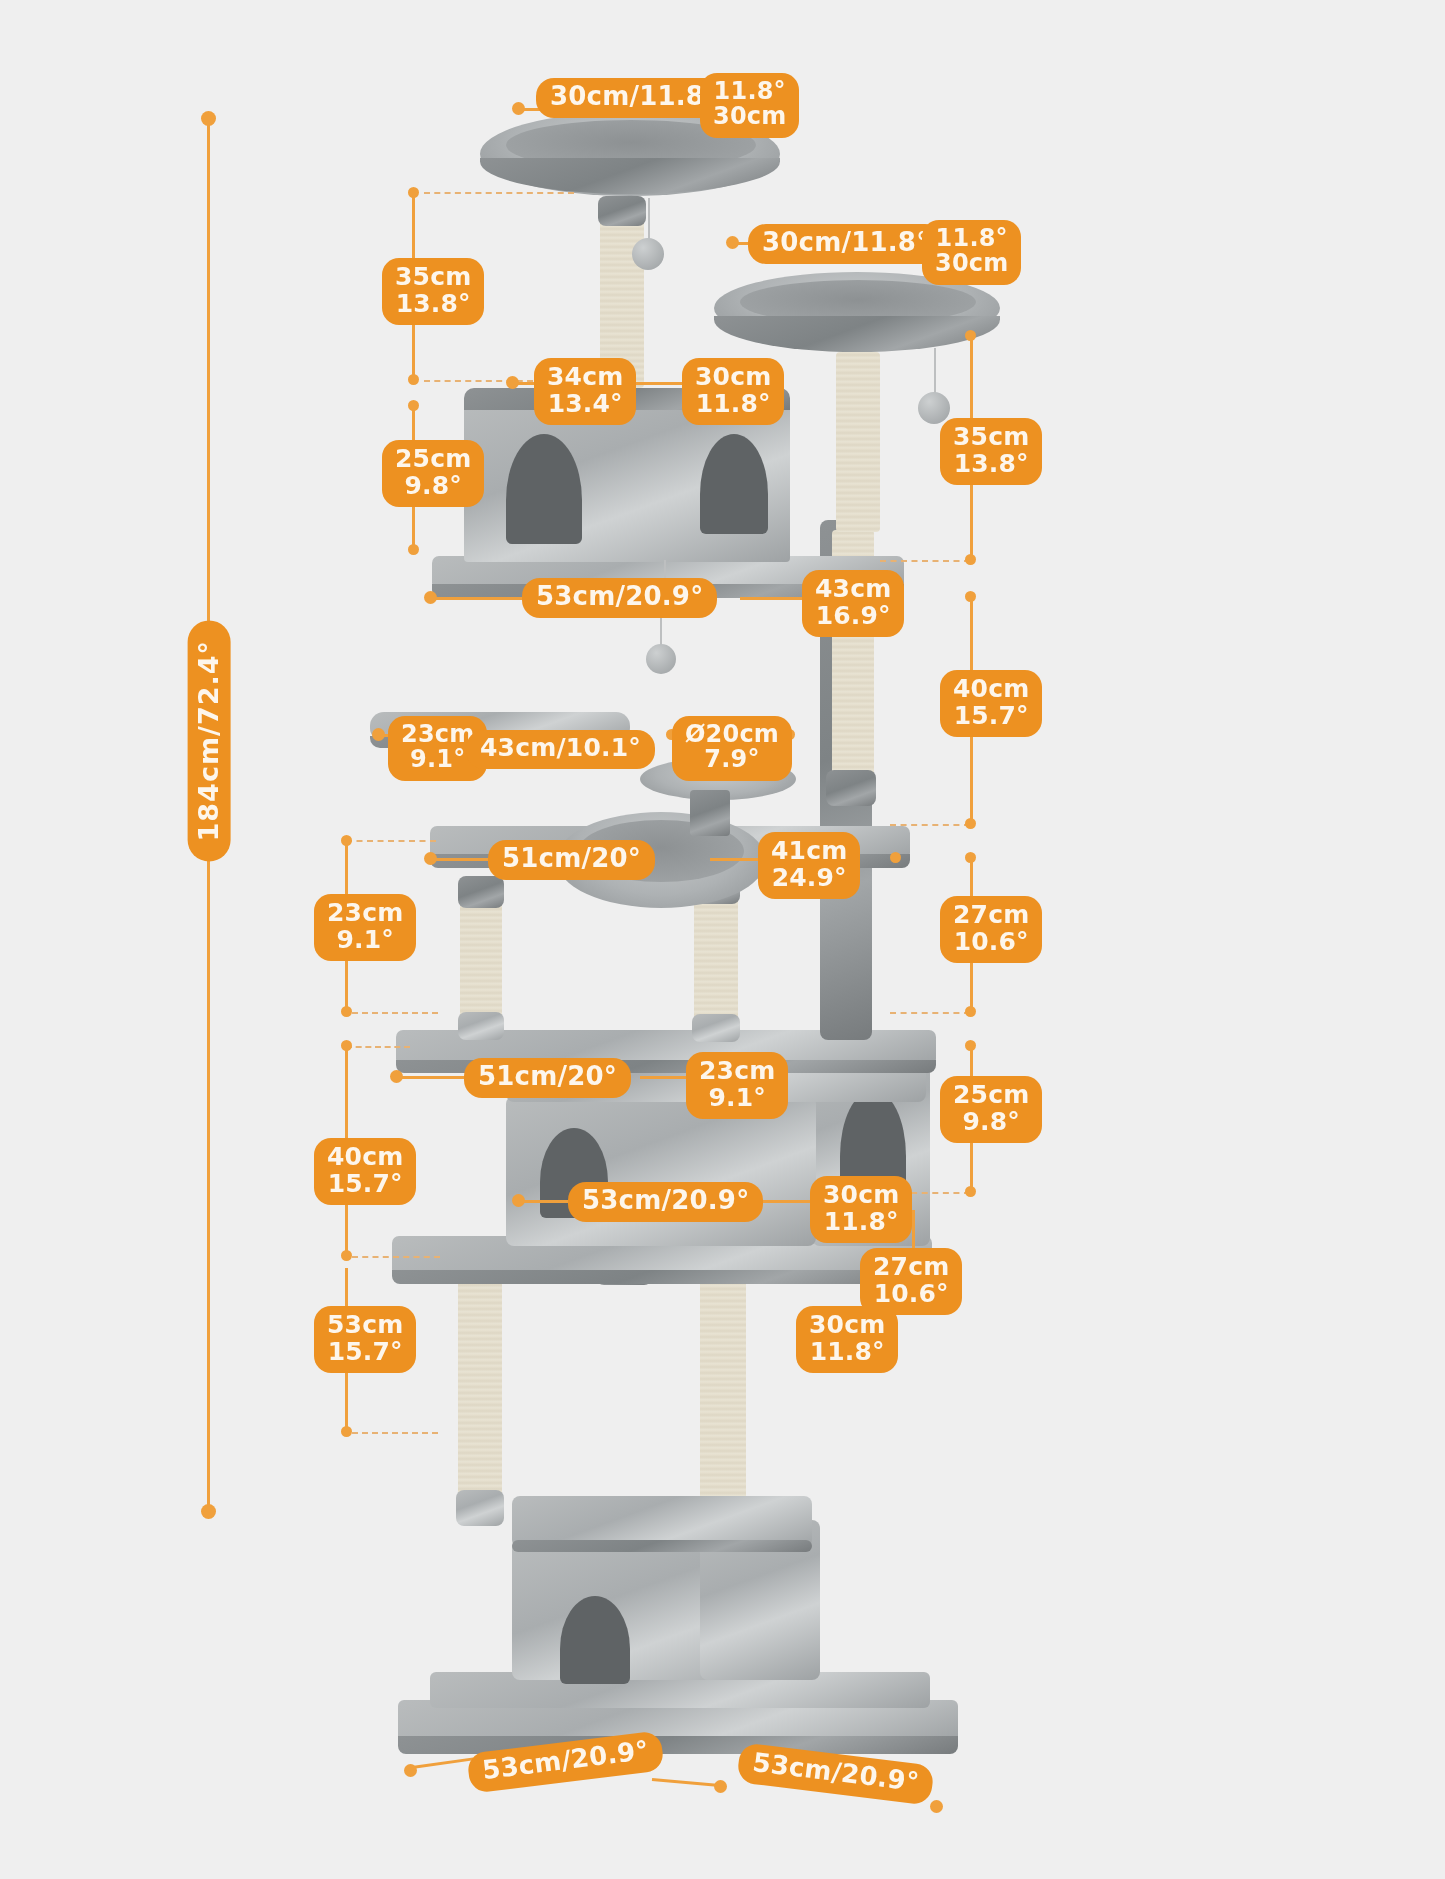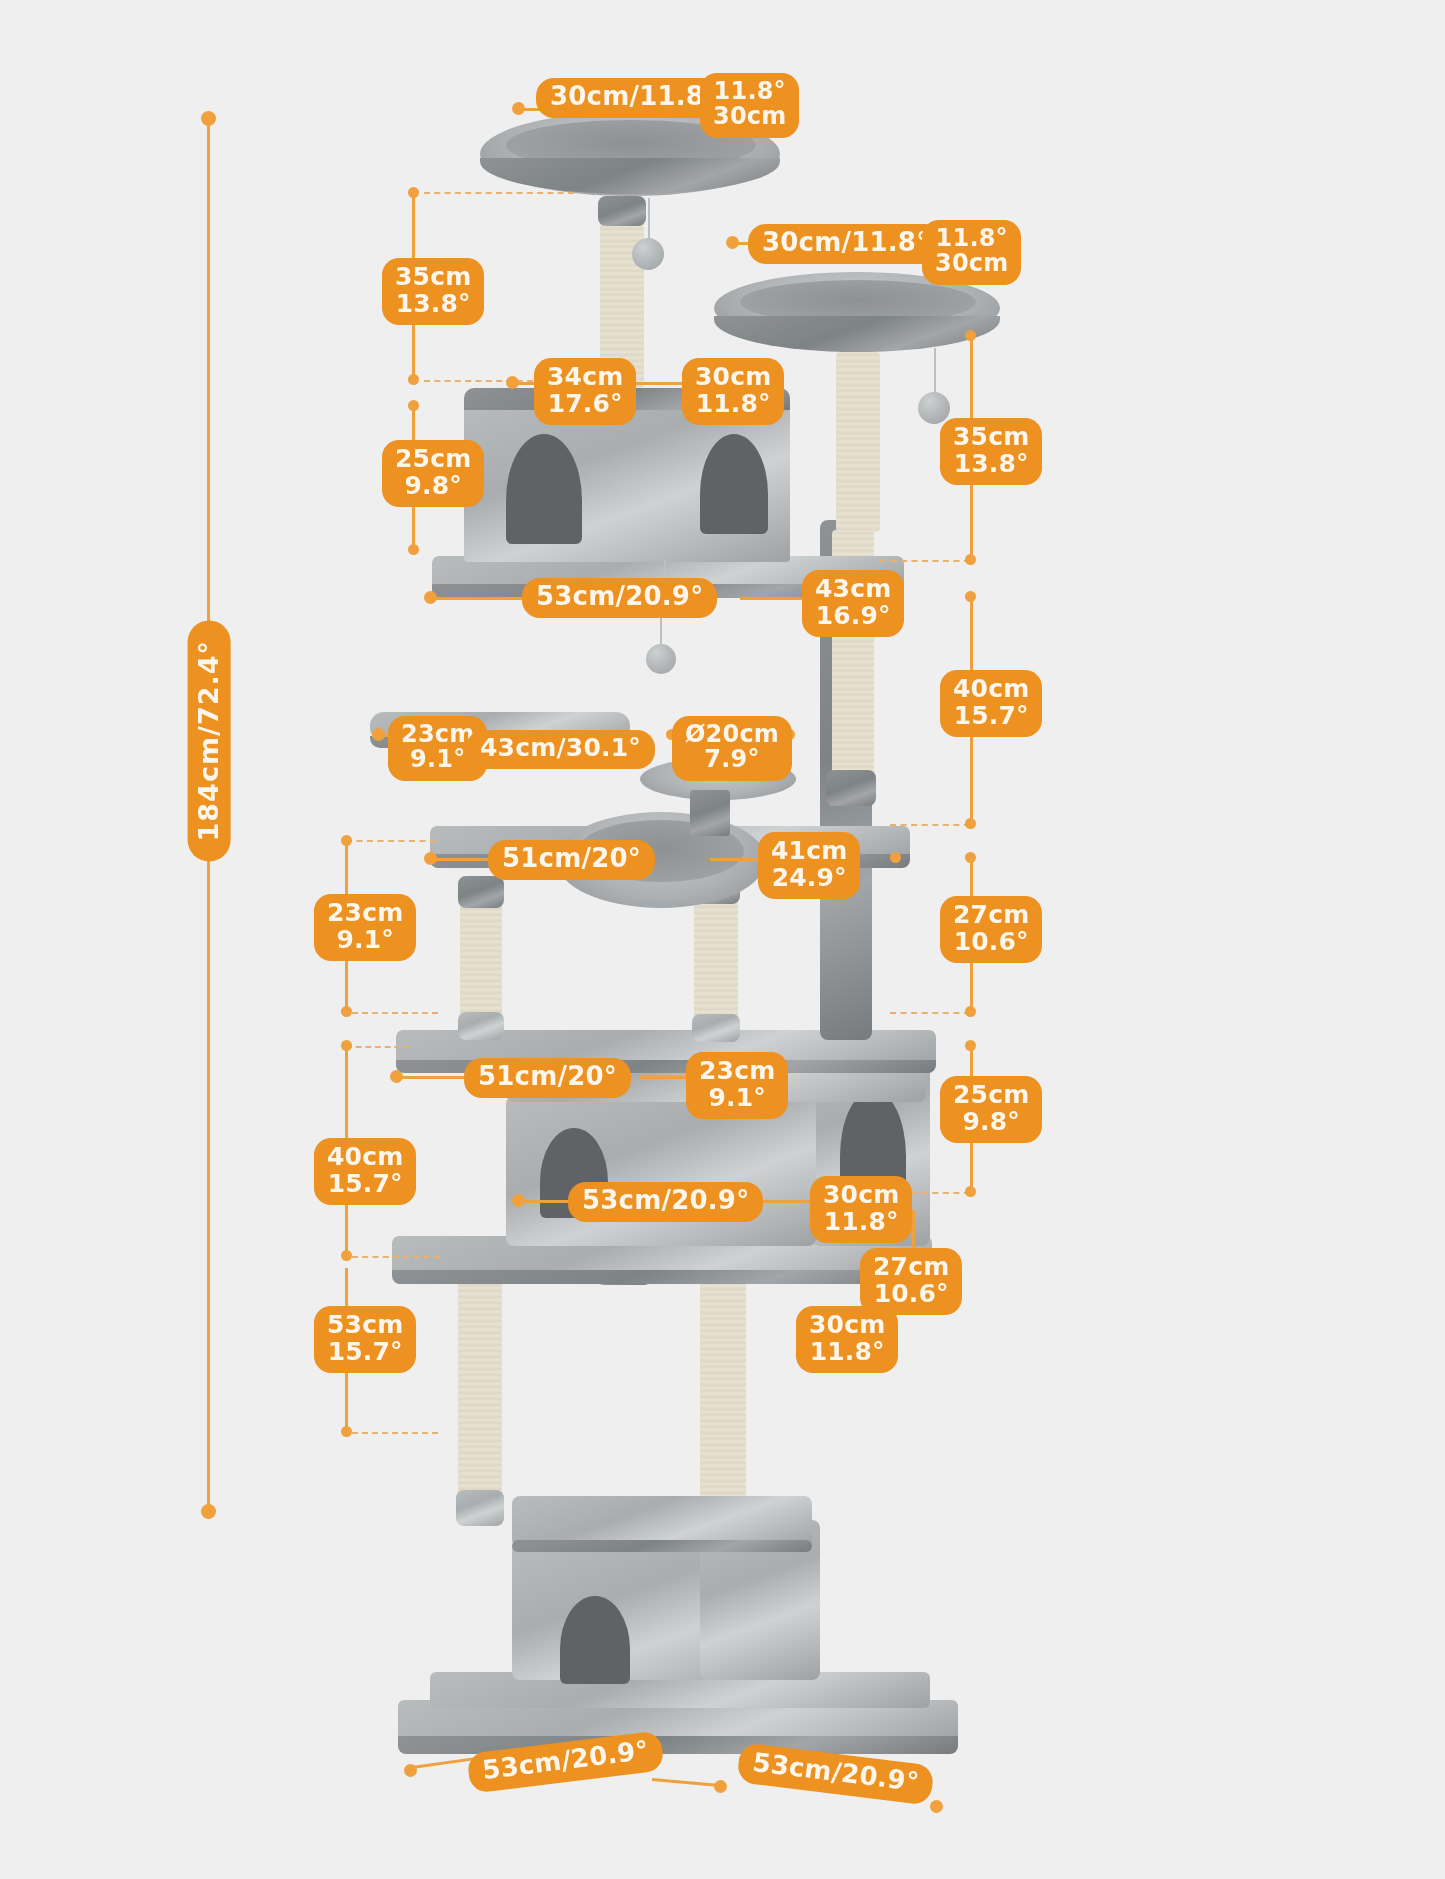--- a/index.html
+++ b/index.html
@@ -236,21 +236,21 @@
     <span>25cm</span>
     <span>9.8°</span>
   </div>
   <div class="linev" style="left:412px;top:500px;height:48px;"></div>
   <div class="dot sm" style="left:408px;top:544px;"></div>
 
   <div class="dot" style="left:506px;top:376px;"></div>
   <div class="lineh" style="left:514px;top:382px;width:24px;"></div>
   <div class="badge two f25" style="left:534px;top:358px;">
     <span>34cm</span>
-    <span>17.6°</span>
+    <span>13.4°</span>
   </div>
   <div class="lineh" style="left:628px;top:382px;width:56px;"></div>
   <div class="badge two f25" style="left:682px;top:358px;">
     <span>30cm</span>
     <span>11.8°</span>
   </div>
 
   <div class="dot" style="left:424px;top:591px;"></div>
   <div class="lineh" style="left:432px;top:597px;width:96px;"></div>
   <div class="badge one f26" style="left:522px;top:578px;">53cm/20.9°</div>
@@ -270,21 +270,21 @@
   <div class="linev" style="left:970px;top:736px;height:88px;"></div>
   <div class="dot sm" style="left:965px;top:818px;"></div>
   <div class="dash" style="left:890px;top:824px;width:80px;"></div>
 
   <div class="dot" style="left:372px;top:728px;"></div>
   <div class="lineh" style="left:380px;top:734px;width:12px;"></div>
   <div class="badge two f24" style="left:388px;top:716px;">
     <span>23cm</span>
     <span>9.1°</span>
   </div>
-  <div class="badge one f25" style="left:466px;top:730px;">43cm/30.1°</div>
+  <div class="badge one f25" style="left:466px;top:730px;">43cm/10.1°</div>
 
   <div class="dot sm" style="left:666px;top:729px;"></div>
   <div class="badge two f24" style="left:672px;top:716px;">
     <span>Ø20cm</span>
     <span>7.9°</span>
   </div>
   <div class="lineh" style="left:764px;top:734px;width:24px;"></div>
   <div class="dot sm" style="left:784px;top:729px;"></div>
 
   <div class="dot" style="left:424px;top:852px;"></div>

